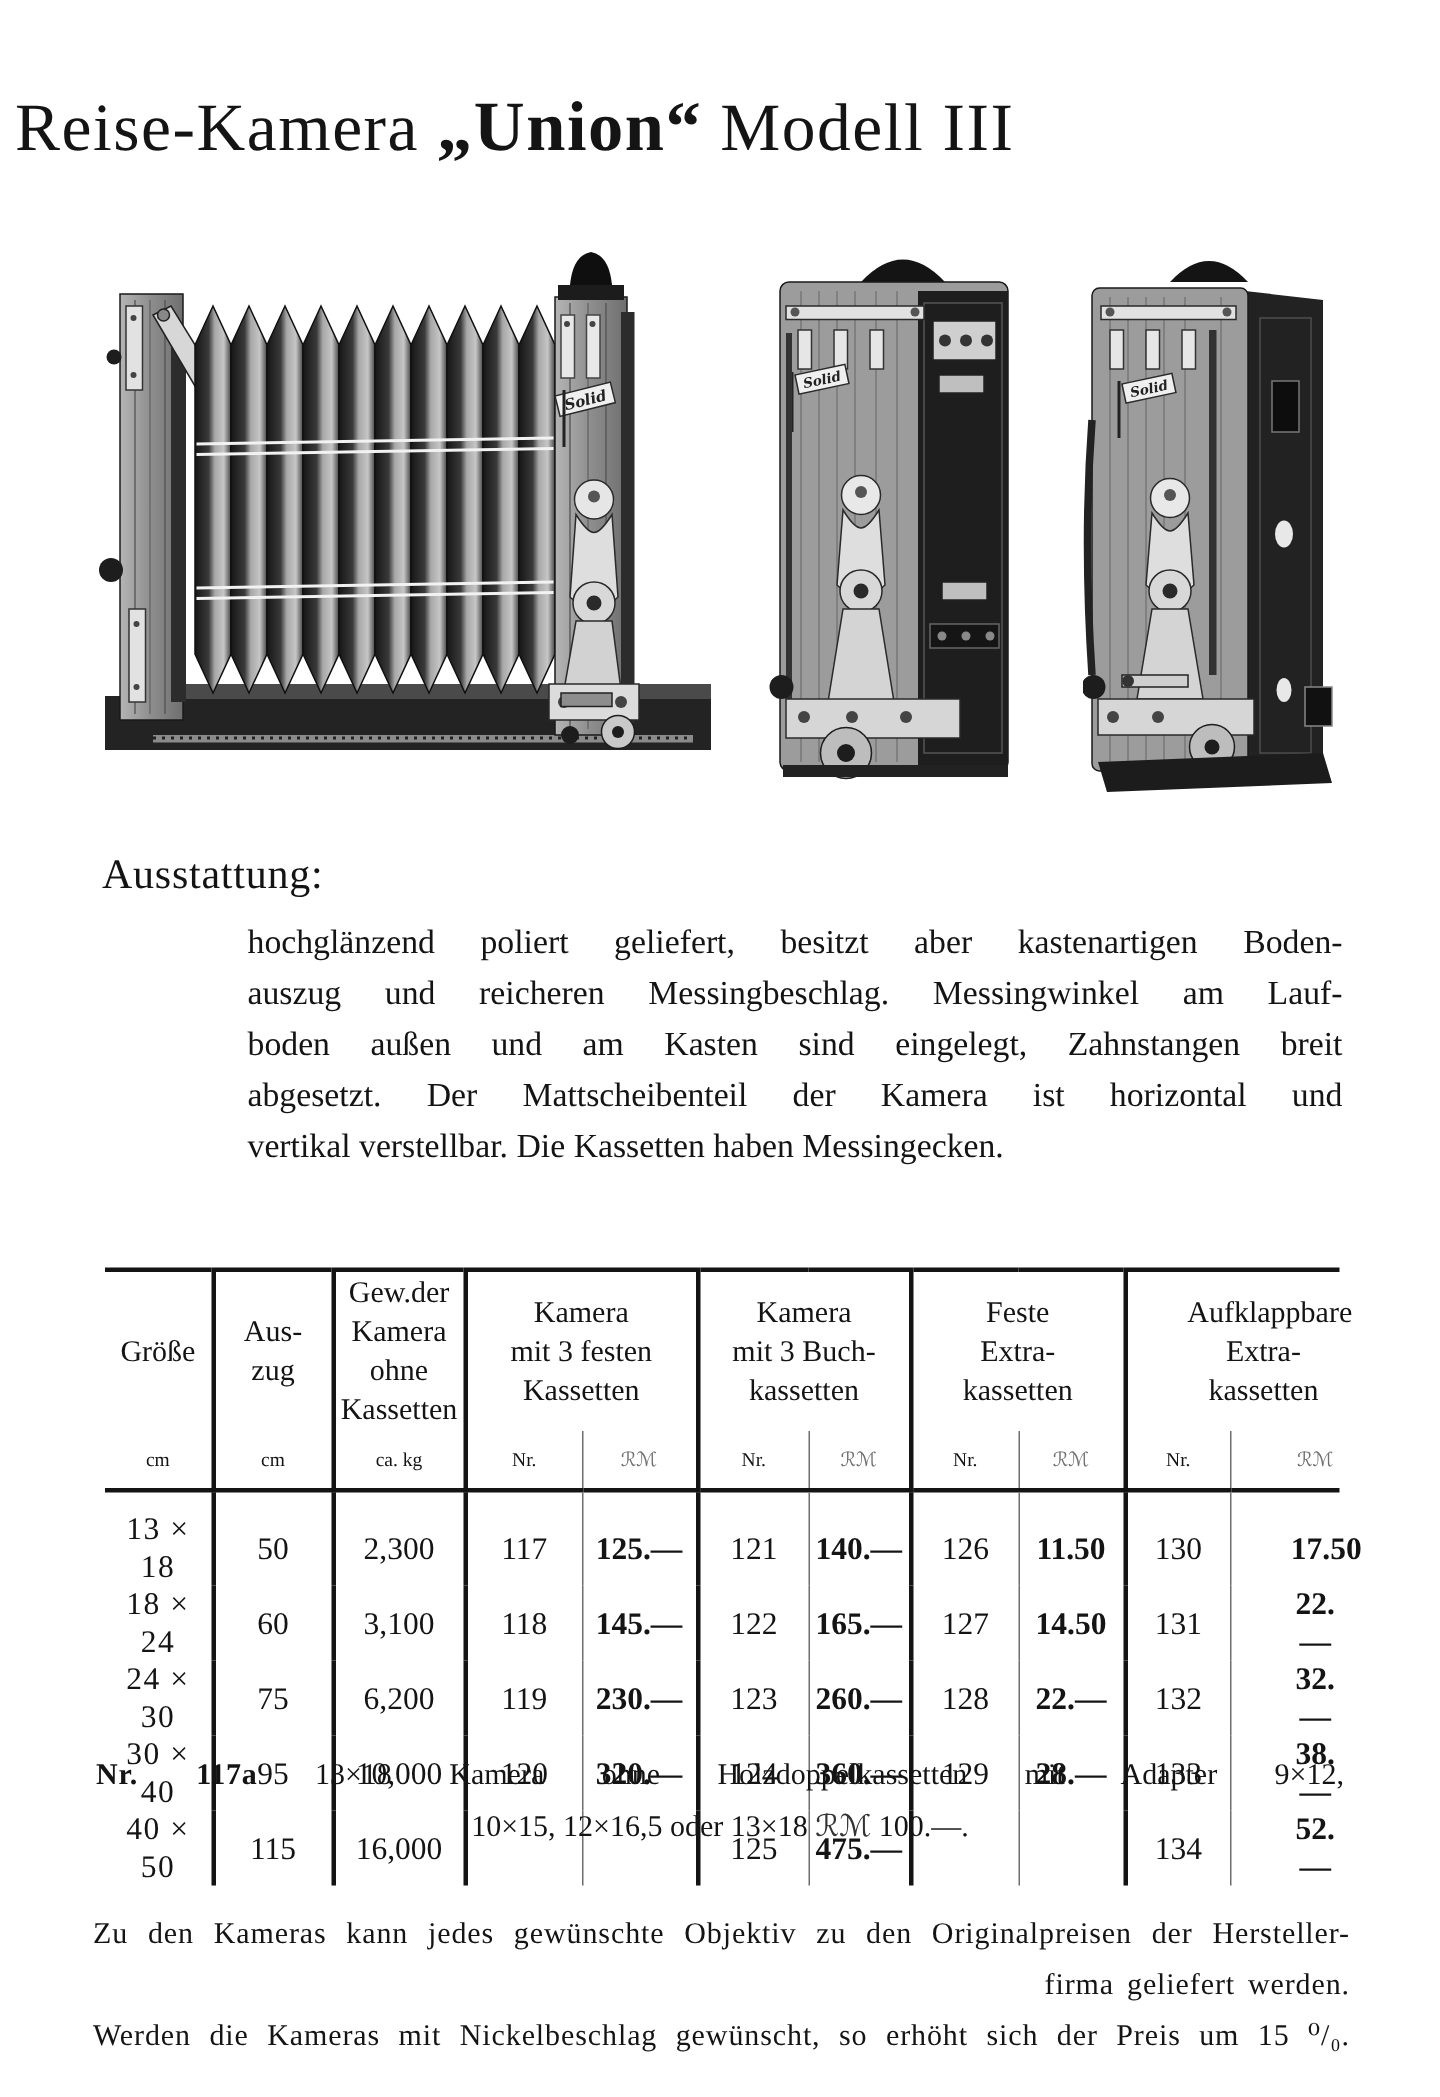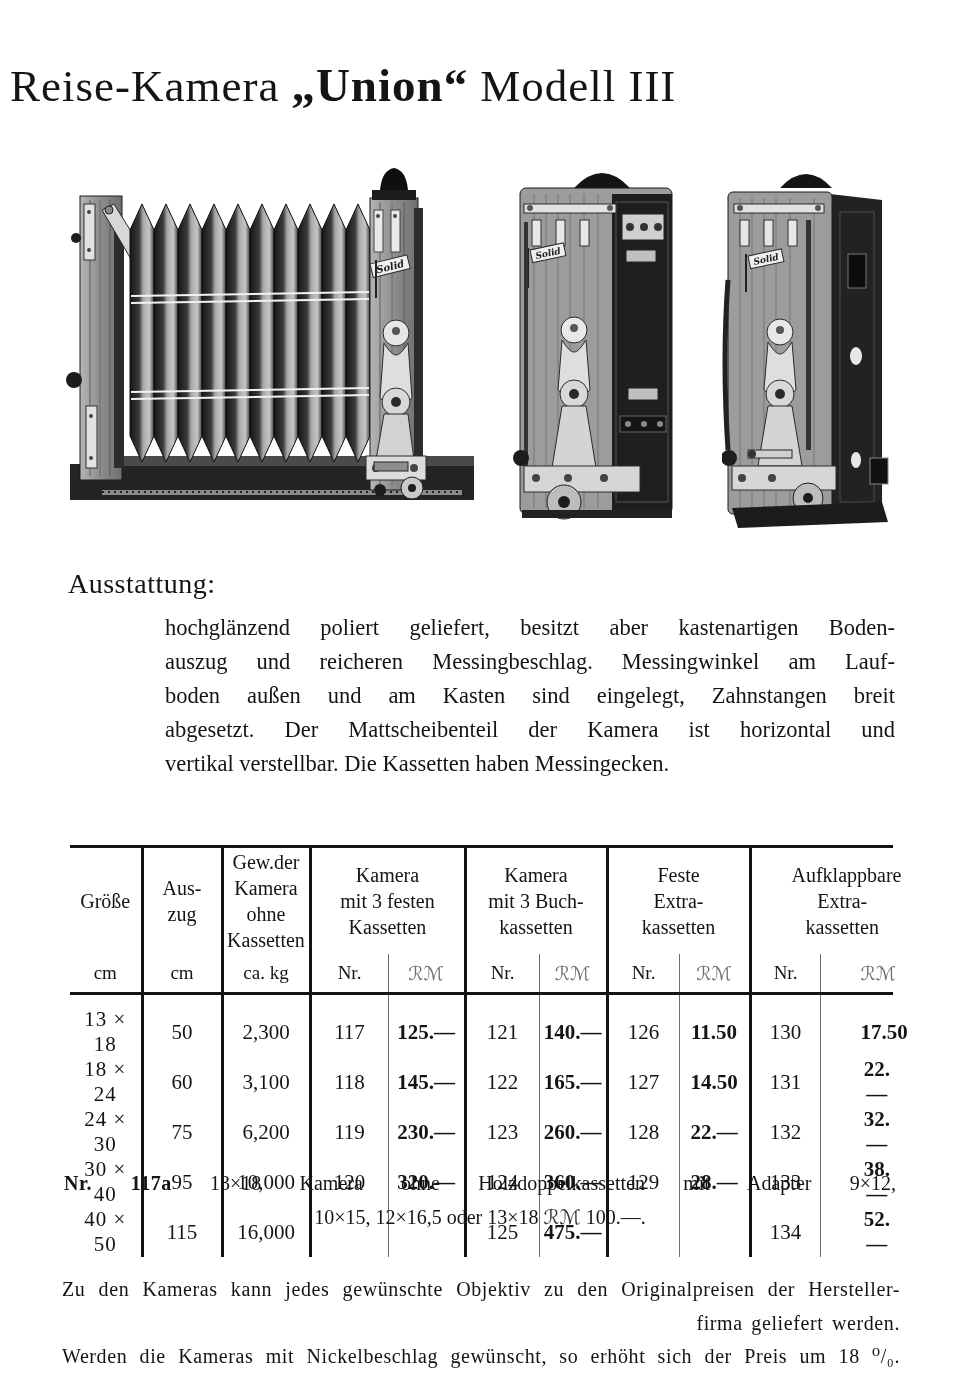--- a/index.html
+++ b/index.html
@@ -34,21 +34,21 @@
   .jline{text-align:justify;text-align-last:justify;}
   
   .tbl-wrap{position:absolute;left:70px;top:845px;width:823px;}
   table{border-collapse:collapse;width:823px;table-layout:fixed;
         border-top:3px solid #141414;}
   th,td{padding:0;text-align:center;font-weight:normal;}
   .b-heavy{border-right:3px solid #141414;}
   .b-thin{border-right:1px solid #6e6e6e;}
   .b-none{border-right:none;padding-left:40px;}
   th.lbl{height:106px;vertical-align:middle;font-size:20px;line-height:26px;}
-  tr.units td{height:38px;font-size:19px;vertical-align:middle;
+  tr.units td{height:38px;font-size:13px;vertical-align:middle;
               border-bottom:3px solid #141414;}
   td.rm, .rm-script{
     font-family:"DejaVu Serif","DejaVu Sans",serif;
     font-style:italic;color:#6f6f6f;font-size:17px;
   }
   tbody td{height:33px;font-size:21px;vertical-align:middle;}
   tbody tr:first-child td{padding-top:12px;}
   td.price{font-weight:bold;}
   td.size{letter-spacing:1px;}
   
@@ -430,15 +430,15 @@
       <span>10×15, 12×16,5</span>
       <span class="b">oder</span>
       <span>13×18</span>
       <span class="rm2">ℛℳ</span>
       <span class="b">100.—.</span>
     </div>
   </div>
 
   <div class="foot foot-1 jline">Zu den Kameras kann jedes gewünschte Objektiv zu den Originalpreisen der Hersteller-</div>
   <div class="foot foot-2">firma geliefert werden.</div>
-  <div class="foot foot-3 jline">Werden die Kameras mit Nickelbeschlag gewünscht, so erhöht sich der Preis um 18 ⁰/₀.</div>
+  <div class="foot foot-3 jline">Werden die Kameras mit Nickelbeschlag gewünscht, so erhöht sich der Preis um 15 ⁰/₀.</div>
 
 </div>
 
 </body></html>

